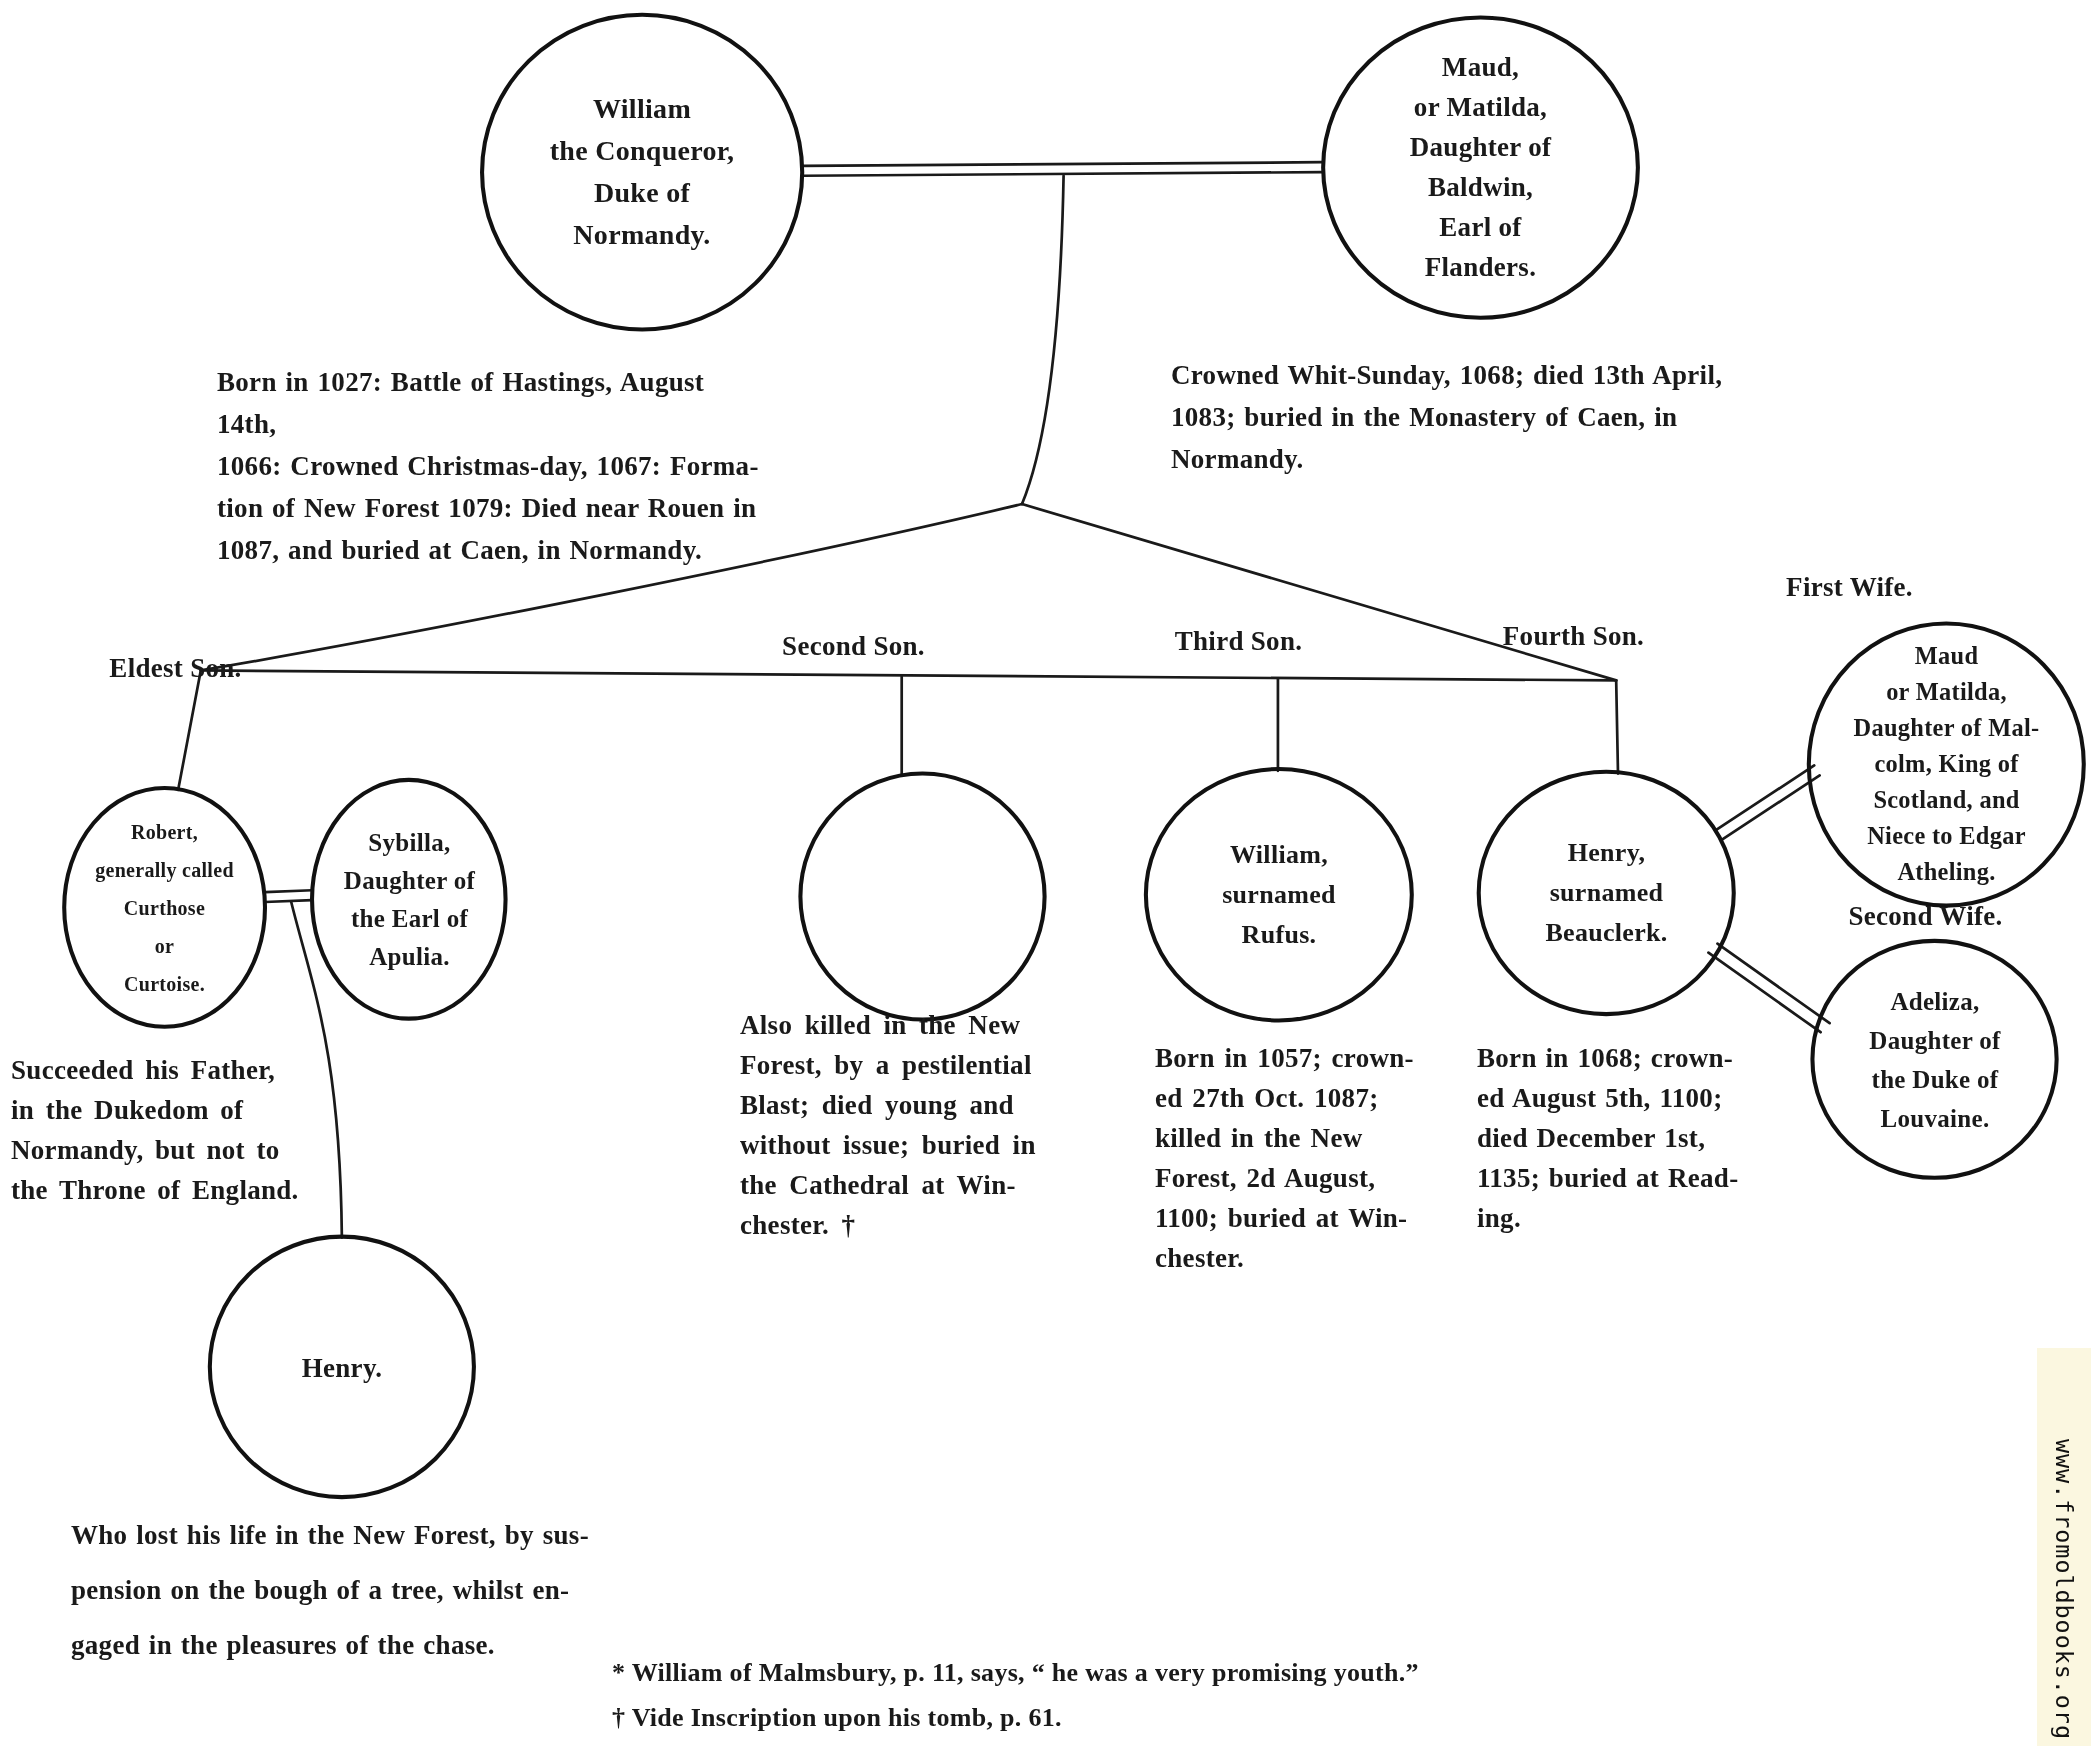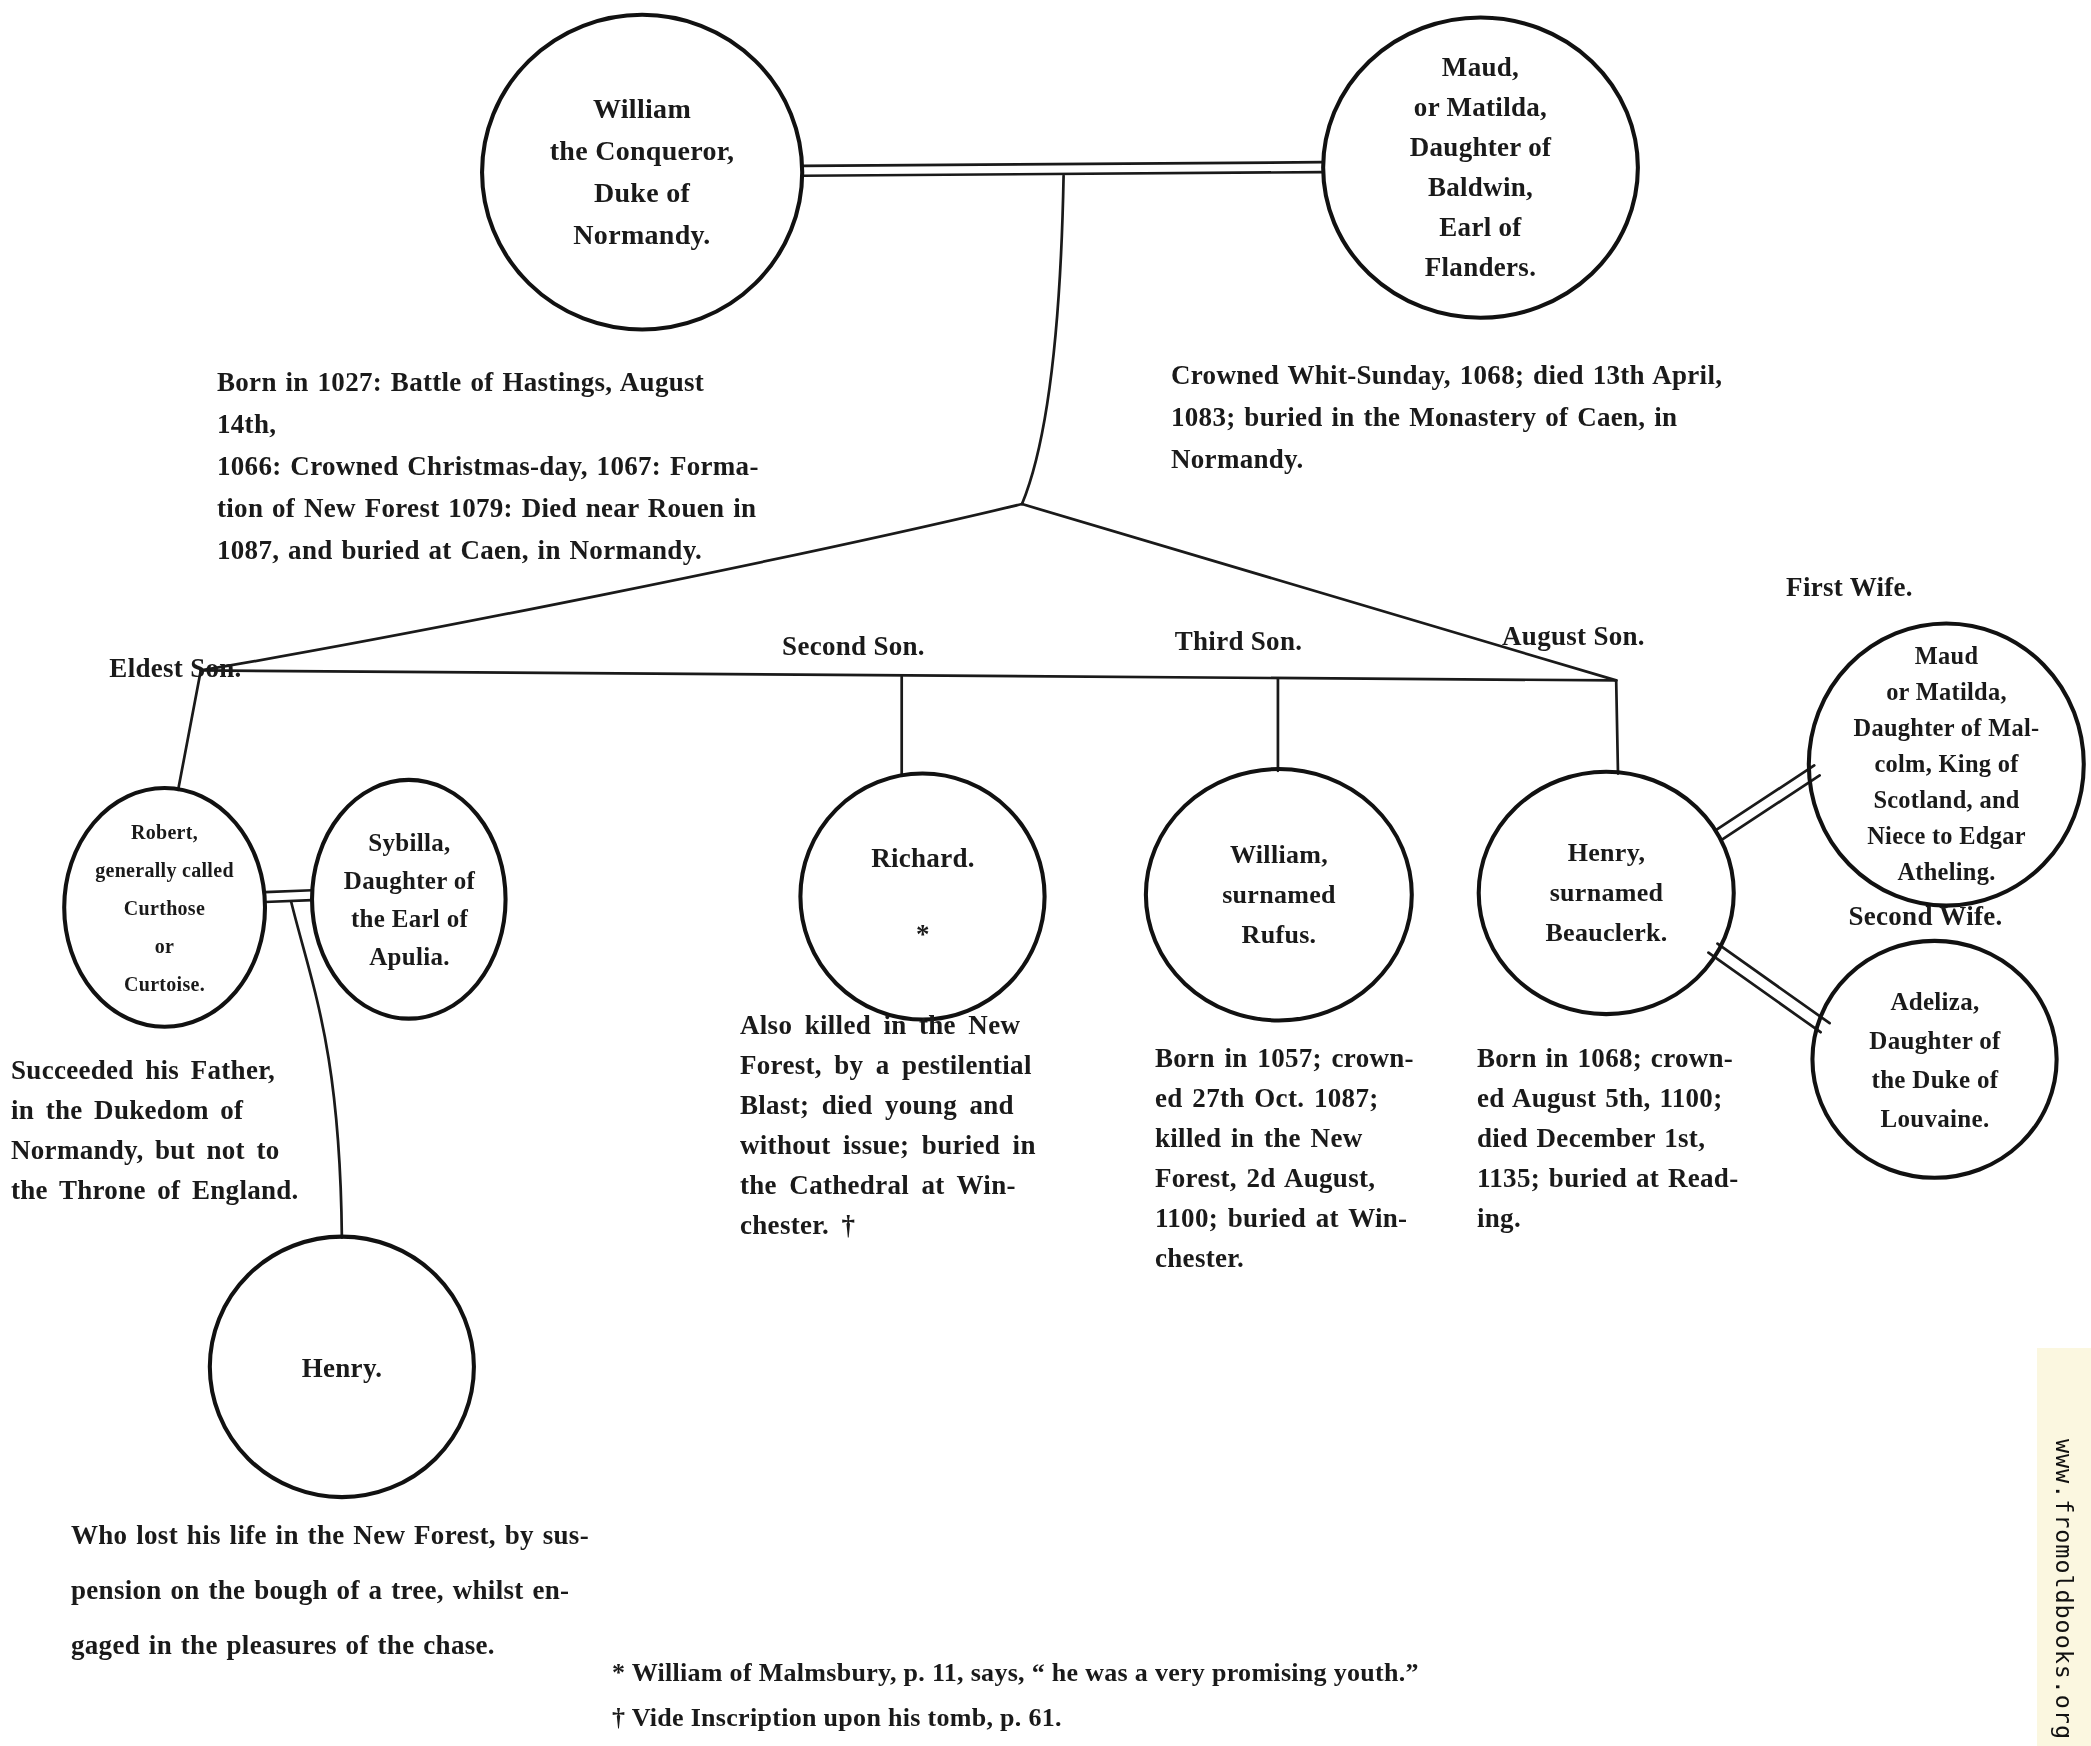--- a/index.html
+++ b/index.html
@@ -114,23 +114,20 @@
 generally called
 Curthose
 or
 Curtoise.</div>
 
   <div class="circle-label" style="left:308px; top:780px; width:203px; height:239px; font-size:25px; line-height:38px;">Sybilla,
 Daughter of
 the Earl of
 Apulia.</div>
 
-  <div class="circle-label" style="left:801px; top:773px; width:244px; height:246px; font-size:27px; line-height:38px;">Richard.
-
-*</div>
 
   <div class="circle-label" style="left:1146px; top:769px; width:266px; height:251px; font-size:26px; line-height:40px;">William,
 surnamed
 Rufus.</div>
 
   <div class="circle-label" style="left:1479px; top:772px; width:255px; height:242px; font-size:26px; line-height:40px;">Henry,
 surnamed
 Beauclerk.</div>
 
   <div class="circle-label" style="left:1809px; top:623px; width:275px; height:282px; font-size:24.4px; line-height:36px;">Maud
@@ -144,21 +141,21 @@
   <div class="circle-label" style="left:1813px; top:941px; width:244px; height:237px; font-size:25px; line-height:39px;">Adeliza,
 Daughter of
 the Duke of
 Louvaine.</div>
 
   <div class="circle-label" style="left:210px; top:1237px; width:264px; height:261px; font-size:27px; line-height:40px;">Henry.</div>
 
   <div class="tag" style="left:85px; top:653px; width:181px;">Eldest Son.</div>
   <div class="tag" style="left:763px; top:631px; width:181px;">Second Son.</div>
   <div class="tag" style="left:1148px; top:626px; width:181px;">Third Son.</div>
-  <div class="tag" style="left:1483px; top:621px; width:181px;">August Son.</div>
+  <div class="tag" style="left:1483px; top:621px; width:181px;">Fourth Son.</div>
   <div class="tag" style="left:1759px; top:572px; width:181px;">First Wife.</div>
   <div class="tag" style="left:1826px; top:901px; width:199px;">Second Wife.</div>
 
   <div class="bio" style="left:217px; top:361px; width:543px; line-height:42px; word-spacing:1.8px;">Born in 1027: Battle of Hastings, August 14th,
 1066: Crowned Christmas-day, 1067: Forma-
 tion of New Forest 1079: Died near Rouen in
 1087, and buried at Caen, in Normandy.</div>
 
   <div class="bio" style="left:1171px; top:354px; width:579px; line-height:42px; word-spacing:1.8px;">Crowned Whit-Sunday, 1068; died 13th April,
 1083; buried in the Monastery of Caen, in

